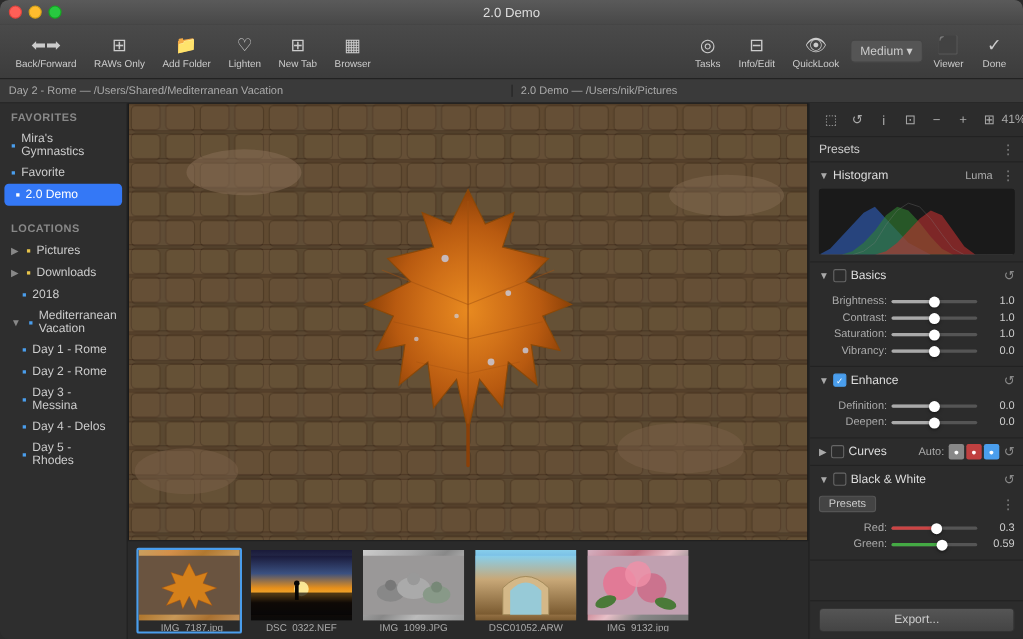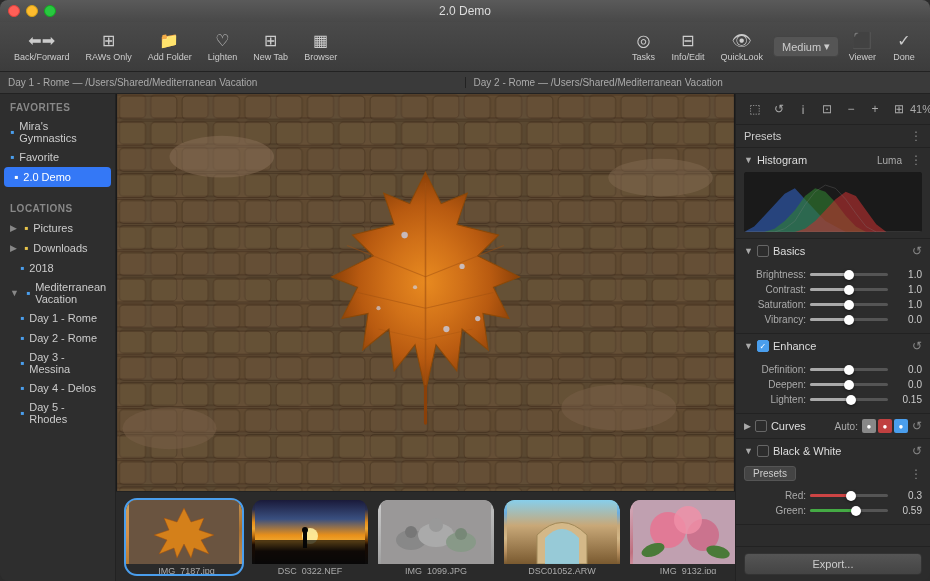--- a/index.html
+++ b/index.html
@@ -134,22 +134,22 @@
       height: 90px;
       background: #2a2a2a;
       border-top: 1px solid #222;
       display: flex;
       align-items: center;
       padding: 4px 8px;
       gap: 6px;
       overflow: hidden;
     }
     .filmstrip-thumb {
-      width: 120px; height: 78px;
-      border-radius: 13px;
+      width: 96px; height: 78px;
+      border-radius: 2px;
       overflow: hidden;
       flex-shrink: 0;
       cursor: pointer;
       position: relative;
       border: 2px solid transparent;
     }
     .filmstrip-thumb.active { border-color: #4a9eed; }
     .filmstrip-label {
       font-size: 9px; color: #aaa;
       text-align: center; padding: 2px 2px 0 2px;
@@ -355,22 +355,22 @@
       <span>Viewer</span>
     </div>
     <div class="toolbar-btn">
       <span class="toolbar-icon">✓</span>
       <span>Done</span>
     </div>
   </div>
 </div>
 
 <div class="pathbar">
-  <span class="pathbar-segment">Day 1 - Rome — /Users/Shared/Mediterranean Vacation</span>
   <span class="pathbar-segment">Day 2 - Rome — /Users/Shared/Mediterranean Vacation</span>
+  <span class="pathbar-segment">2.0 Demo — /Users/nik/Pictures</span>
 </div>
 
 <div class="main">
 
   <div class="sidebar">
     <div class="sidebar-section-title">FAVORITES</div>
     <div class="sidebar-item">
       <span class="folder-icon folder-blue">▪</span>
       <span>Mira's Gymnastics</span>
     </div>
@@ -681,28 +681,20 @@
             <span class="slider-value">0.0</span>
           </div>
           <div class="slider-row">
             <span class="slider-label">Deepen:</span>
             <div class="slider-track">
               <div class="slider-fill" style="width:50%"></div>
               <div class="slider-thumb" style="left:50%"></div>
             </div>
             <span class="slider-value">0.0</span>
           </div>
-          <div class="slider-row">
-            <span class="slider-label">Lighten:</span>
-            <div class="slider-track">
-              <div class="slider-fill" style="width:53%"></div>
-              <div class="slider-thumb" style="left:53%"></div>
-            </div>
-            <span class="slider-value">0.15</span>
-          </div>
         </div>
       </div>
 
       <div class="panel-section">
         <div class="section-header">
           <span class="section-toggle section-header-collapsed">▶</span>
           <div style="width:12px;height:12px;border:1px solid #666;border-radius:2px;flex-shrink:0;"></div>
           <span class="section-title">Curves</span>
           <span style="font-size:10px;color:#aaa;">Auto:</span>
           <div style="display:flex;gap:2px;">

